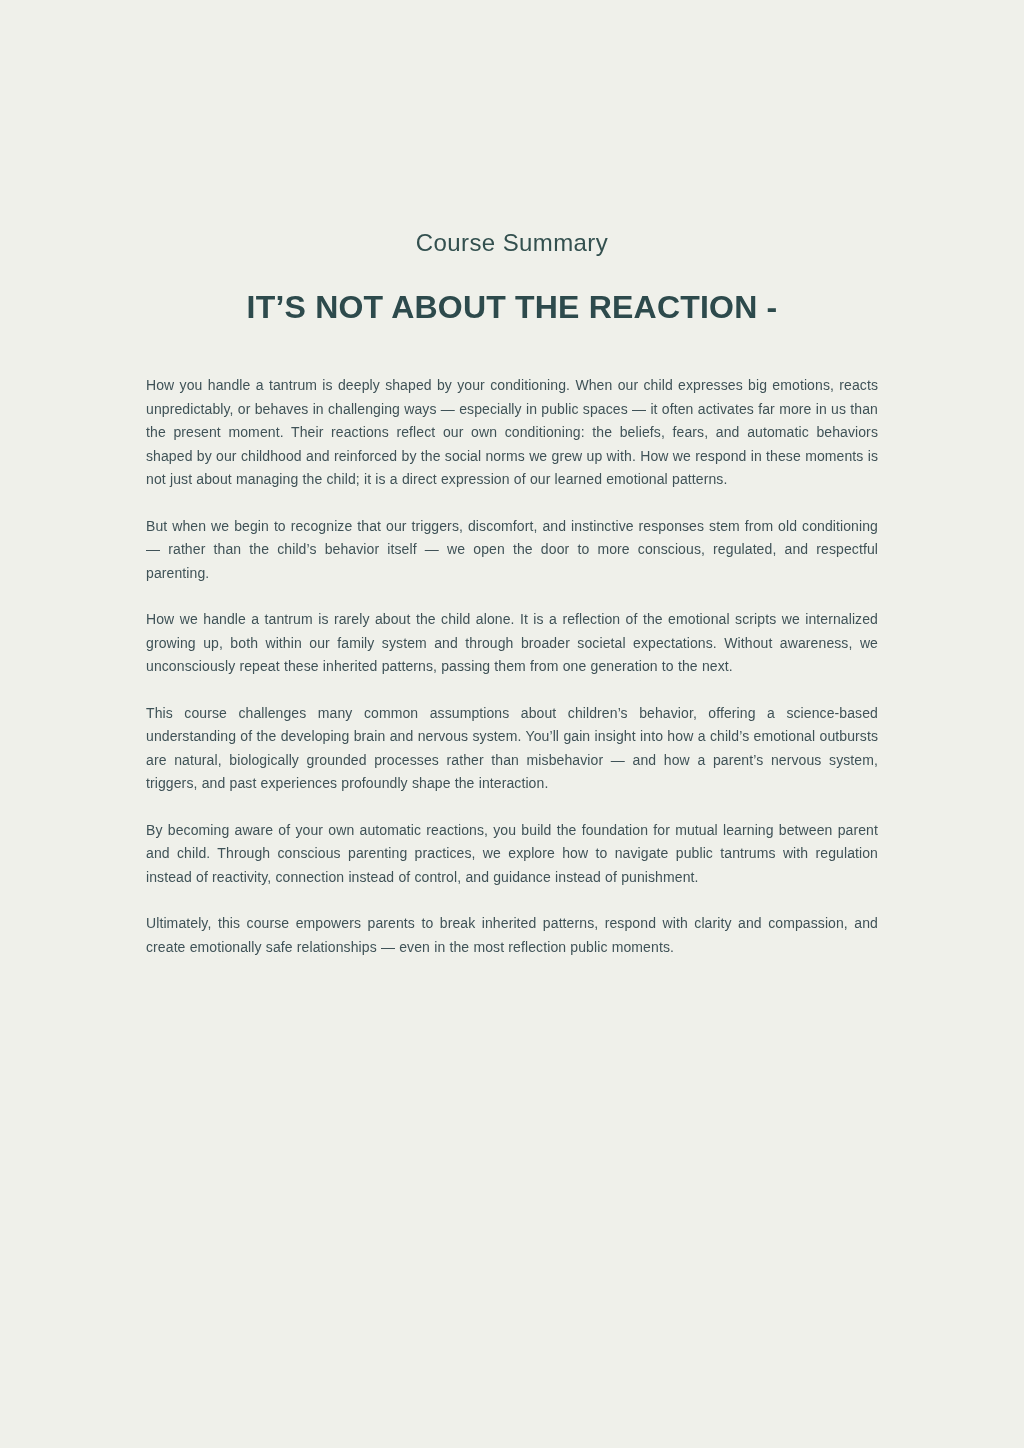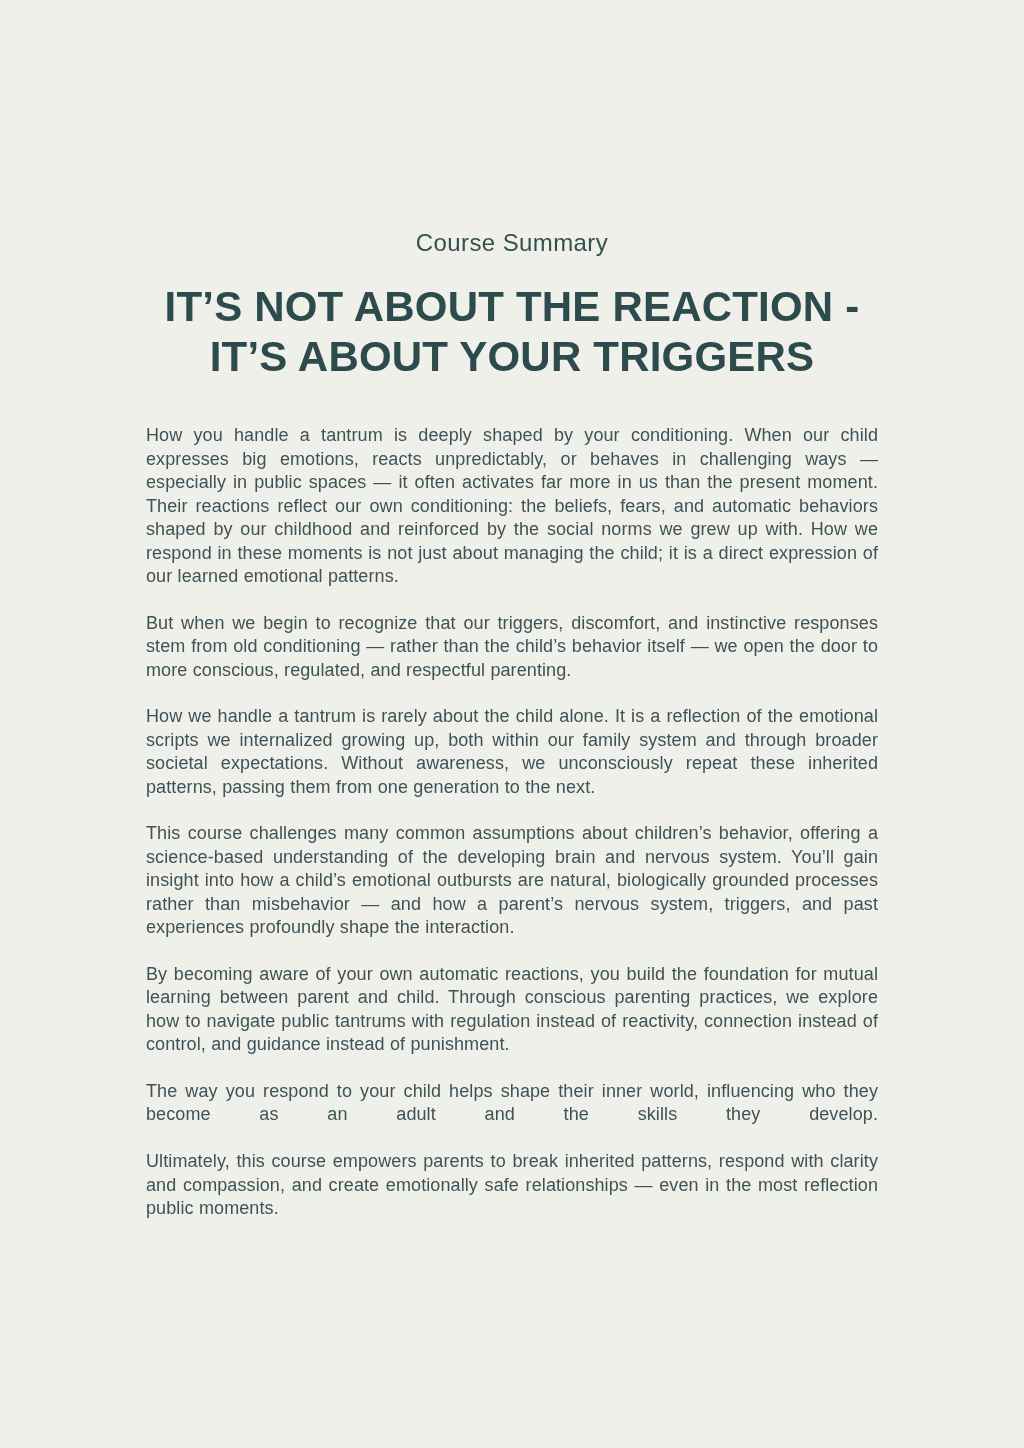--- a/index.html
+++ b/index.html
@@ -37,40 +37,40 @@
     font-weight: 400;
     letter-spacing: 0.4px;
     color: #33504f;
     line-height: 1.25;
   }
 
   .headline {
     margin: 0;
     padding-top: 24px;
     text-align: center;
-    font-size: 42px;
+    font-size: 32px;
     font-weight: 700;
     line-height: 50px;
     letter-spacing: 0.2px;
     color: #2d4a4c;
     text-transform: uppercase;
   }
 
   .headline .hl-line {
     display: block;
     white-space: nowrap;
   }
 
   .body-block {
     padding-top: 42px;
   }
 
   .para {
     margin: 0 0 23px 0;
-    font-size: 18px;
+    font-size: 14px;
     line-height: 23.5px;
     font-weight: 400;
     color: #3f5257;
     text-align: justify;
     text-justify: inter-word;
     letter-spacing: 0.1px;
     word-spacing: 0.2px;
   }
 
   .para:last-child {
@@ -98,35 +98,33 @@
 </head>
 <body>
 
 <div class="page">
   <div class="content">
 
     <p class="eyebrow">Course Summary</p>
 
     <h1 class="headline">
       <span class="hl-line">IT’S NOT ABOUT THE REACTION -</span>
-      <span class="hl-line">IT’S ABOUT YOUR TRIGGERS</span>
     </h1>
 
     <div class="body-block">
 
       <p class="para">How you handle a tantrum is deeply shaped by your conditioning. When our child expresses big emotions, reacts unpredictably, or behaves in challenging ways — especially in public spaces — it often activates far more in us than the present moment. Their reactions reflect our own conditioning: the beliefs, fears, and automatic behaviors shaped by our childhood and reinforced by the social norms we grew up with. How we respond in these moments is not just about managing the child; it is a direct expression of our learned emotional patterns.</p>
 
       <p class="para">But when we begin to recognize that our triggers, discomfort, and instinctive responses stem from old conditioning — rather than the child’s behavior itself — we open the door to more conscious, regulated, and respectful parenting.</p>
 
       <p class="para">How we handle a tantrum is rarely about the child alone. It is a reflection of the emotional scripts we internalized growing up, both within our family system and through broader societal expectations. Without awareness, we unconsciously repeat these inherited patterns, passing them from one generation to the next.</p>
 
       <p class="para">This course challenges many common assumptions about children’s behavior, offering a science-based understanding of the developing brain and nervous system. You’ll gain insight into how a child’s emotional outbursts are natural, biologically grounded processes rather than misbehavior — and how a parent’s nervous system, triggers, and past experiences profoundly shape the interaction.</p>
 
       <p class="para">By becoming aware of your own automatic reactions, you build the foundation for mutual learning between parent and child. Through conscious parenting practices, we explore how to navigate public tantrums with regulation instead of reactivity, connection instead of control, and guidance instead of punishment.</p>
 
       <p class="para">
-        <span class="seg-break">The way you respond to your child helps shape their inner world, influencing who they become as an adult and the skills they develop.</span>
         <span class="seg-break-last">Ultimately, this course empowers parents to break inherited patterns, respond with clarity and compassion, and create emotionally safe relationships — even in the most reflection public moments.</span>
       </p>
 
     </div>
   </div>
 </div>
 
 </body></html>

